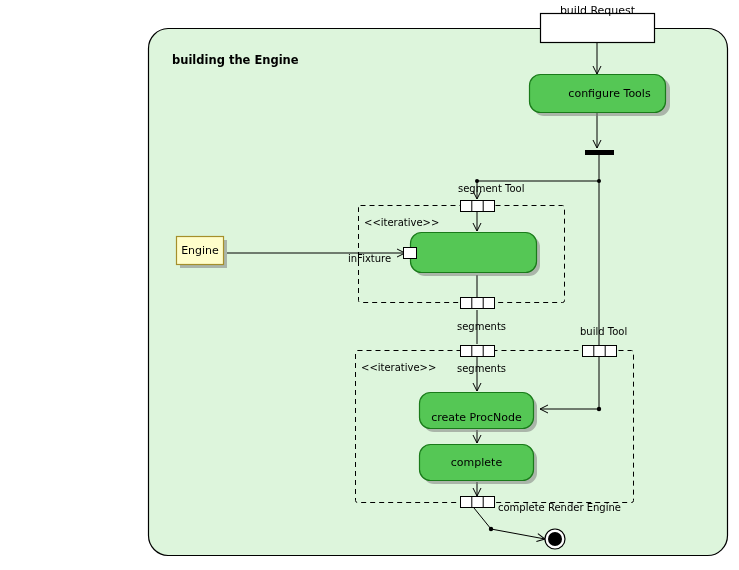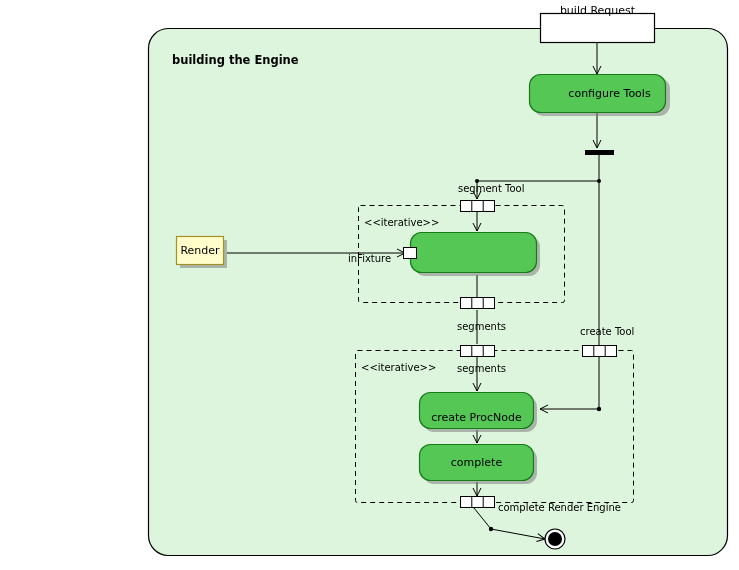--- a/index.html
+++ b/index.html
@@ -184,28 +184,28 @@
   <div class="lbl lbl-bold" style="left:172px; top:55px;">building the Engine</div>
 
   <div class="node-text" style="left:540px; top:0; width:115px; height:21px;">build Request</div>
 
   <div class="node-text" style="left:529px; top:74px; width:137px; height:39px;margin-left:12px;">configure Tools</div>
 
   <div class="lbl" style="left:458px; top:184px;">segment Tool</div>
 
   <div class="lbl" style="left:364px; top:218px;">&lt;&lt;iterative&gt;&gt;</div>
 
-  <div class="node-text" style="left:176px; top:236px; width:48px; height:29px;">Render</div>
+  <div class="node-text" style="left:176px; top:236px; width:48px; height:29px;">Engine</div>
 
   <div class="lbl" style="left:348px; top:238px;margin-top:16px;">inFixture</div>
 
 
   <div class="lbl" style="left:457px; top:322px;">segments</div>
 
-  <div class="lbl" style="left:580px; top:327px;">create Tool</div>
+  <div class="lbl" style="left:580px; top:327px;">build Tool</div>
 
   <div class="lbl" style="left:361px; top:363px;">&lt;&lt;iterative&gt;&gt;</div>
 
   <div class="lbl" style="left:457px; top:364px;">segments</div>
 
   <div class="node-text" style="left:419px; top:392px; width:115px; height:37px;margin-top:7px;">create ProcNode</div>
 
   <div class="node-text" style="left:419px; top:444px; width:115px; height:37px;">complete</div>
 
   <div class="lbl" style="left:498px; top:503px;">complete Render Engine</div>

